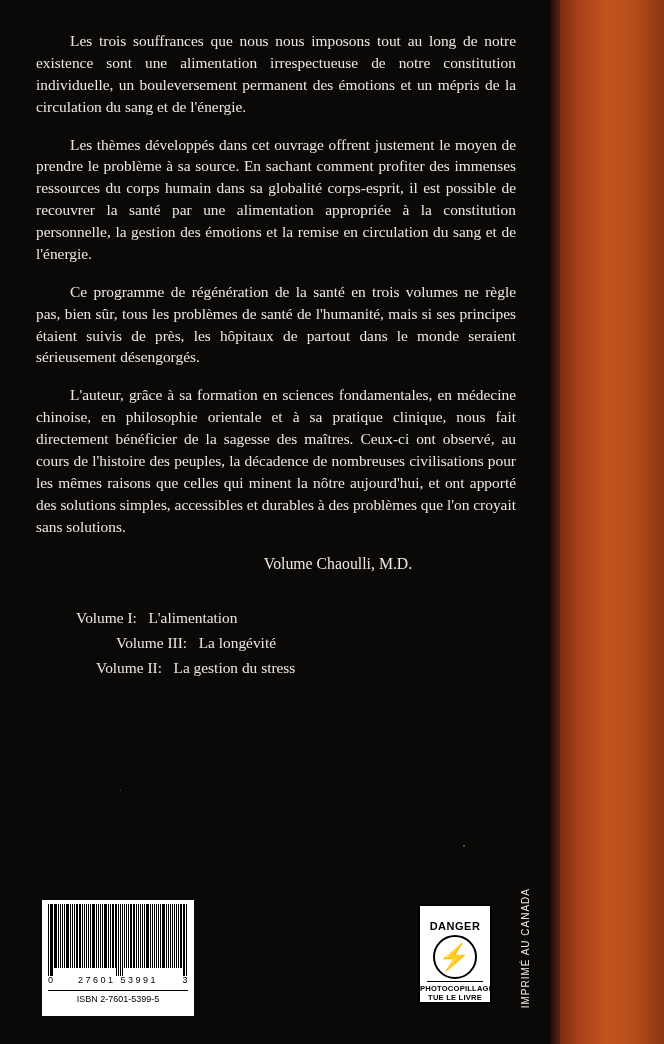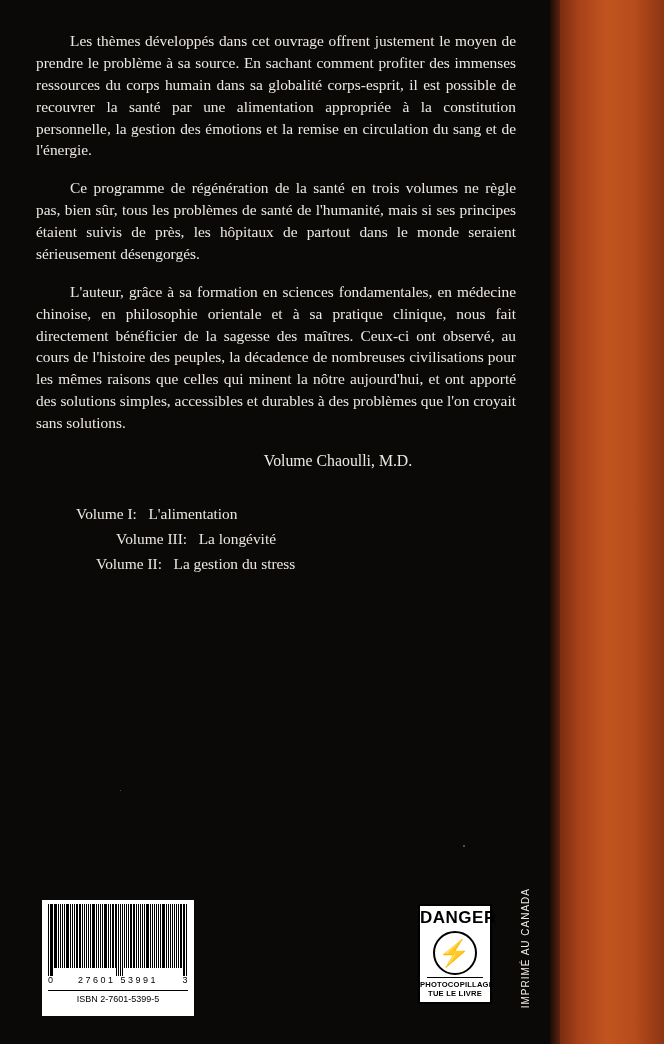--- a/index.html
+++ b/index.html
@@ -126,24 +126,24 @@
     width: 74px;
     height: 100px;
     background: #fff;
     border: 2px solid #000;
     box-sizing: border-box;
     font-family: "Liberation Sans", sans-serif;
     color: #000;
     text-align: center;
   }
   .danger-title {
-    font-size: 17px;
+    font-size: 11px;
     font-weight: bold;
     letter-spacing: 0.5px;
-    margin-top: 2px;
+    margin-top: 14px;
     text-align: center;
   }
   .danger-circle {
     width: 40px;
     height: 40px;
     border: 2px solid #000;
     border-radius: 50%;
     margin: 3px auto 2px auto;
     position: relative;
   }
@@ -194,20 +194,21 @@
 <div class="page">
 
   <div class="back-panel"></div>
   <div class="spine-inner-edge"></div>
   <div class="spine"></div>
 
   <div class="speck" style="left:463px; top:845px;"></div>
   <div class="speck" style="left:120px; top:790px; width:1px; height:1px;"></div>
 
   <div class="text-block">
+    <p>Les trois souffrances que nous nous imposons tout au long de notre existence sont une alimentation irrespectueuse de notre constitution individuelle, un bouleversement permanent des émotions et un mépris de la circulation du sang et de l'énergie.</p>
     <p>Les thèmes développés dans cet ouvrage offrent justement le moyen de prendre le problème à sa source. En sachant comment profiter des immenses ressources du corps humain dans sa globalité corps-esprit, il est possible de recouvrer la santé par une alimentation appropriée à la constitution personnelle, la gestion des émotions et la remise en circulation du sang et de l'énergie.</p>
     <p>Ce programme de régénération de la santé en trois volumes ne règle pas, bien sûr, tous les problèmes de santé de l'humanité, mais si ses principes étaient suivis de près, les hôpitaux de partout dans le monde seraient sérieusement désengorgés.</p>
     <p>L'auteur, grâce à sa formation en sciences fondamentales, en médecine chinoise, en philosophie orientale et à sa pratique clinique, nous fait directement bénéficier de la sagesse des maîtres. Ceux-ci ont observé, au cours de l'histoire des peuples, la décadence de nombreuses civilisations pour les mêmes raisons que celles qui minent la nôtre aujourd'hui, et ont apporté des solutions simples, accessibles et durables à des problèmes que l'on croyait sans solutions.</p>
     <p class="signature">Volume Chaoulli, M.D.</p>
 
     <div class="volumes">
       <div class="vol vol-1">Volume I:   L'alimentation</div>
       <div class="vol vol-3">Volume III:   La longévité</div>
       <div class="vol vol-2">Volume II:   La gestion du stress</div>
     </div>

